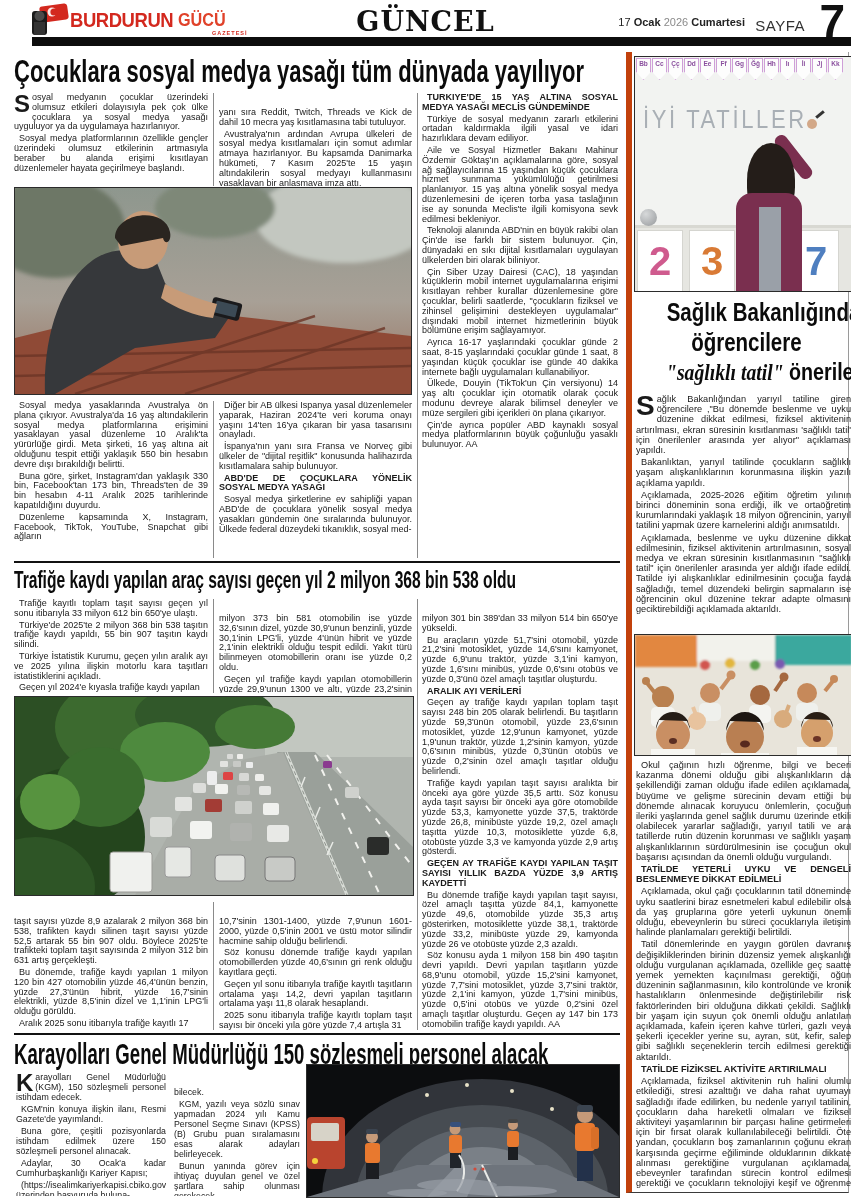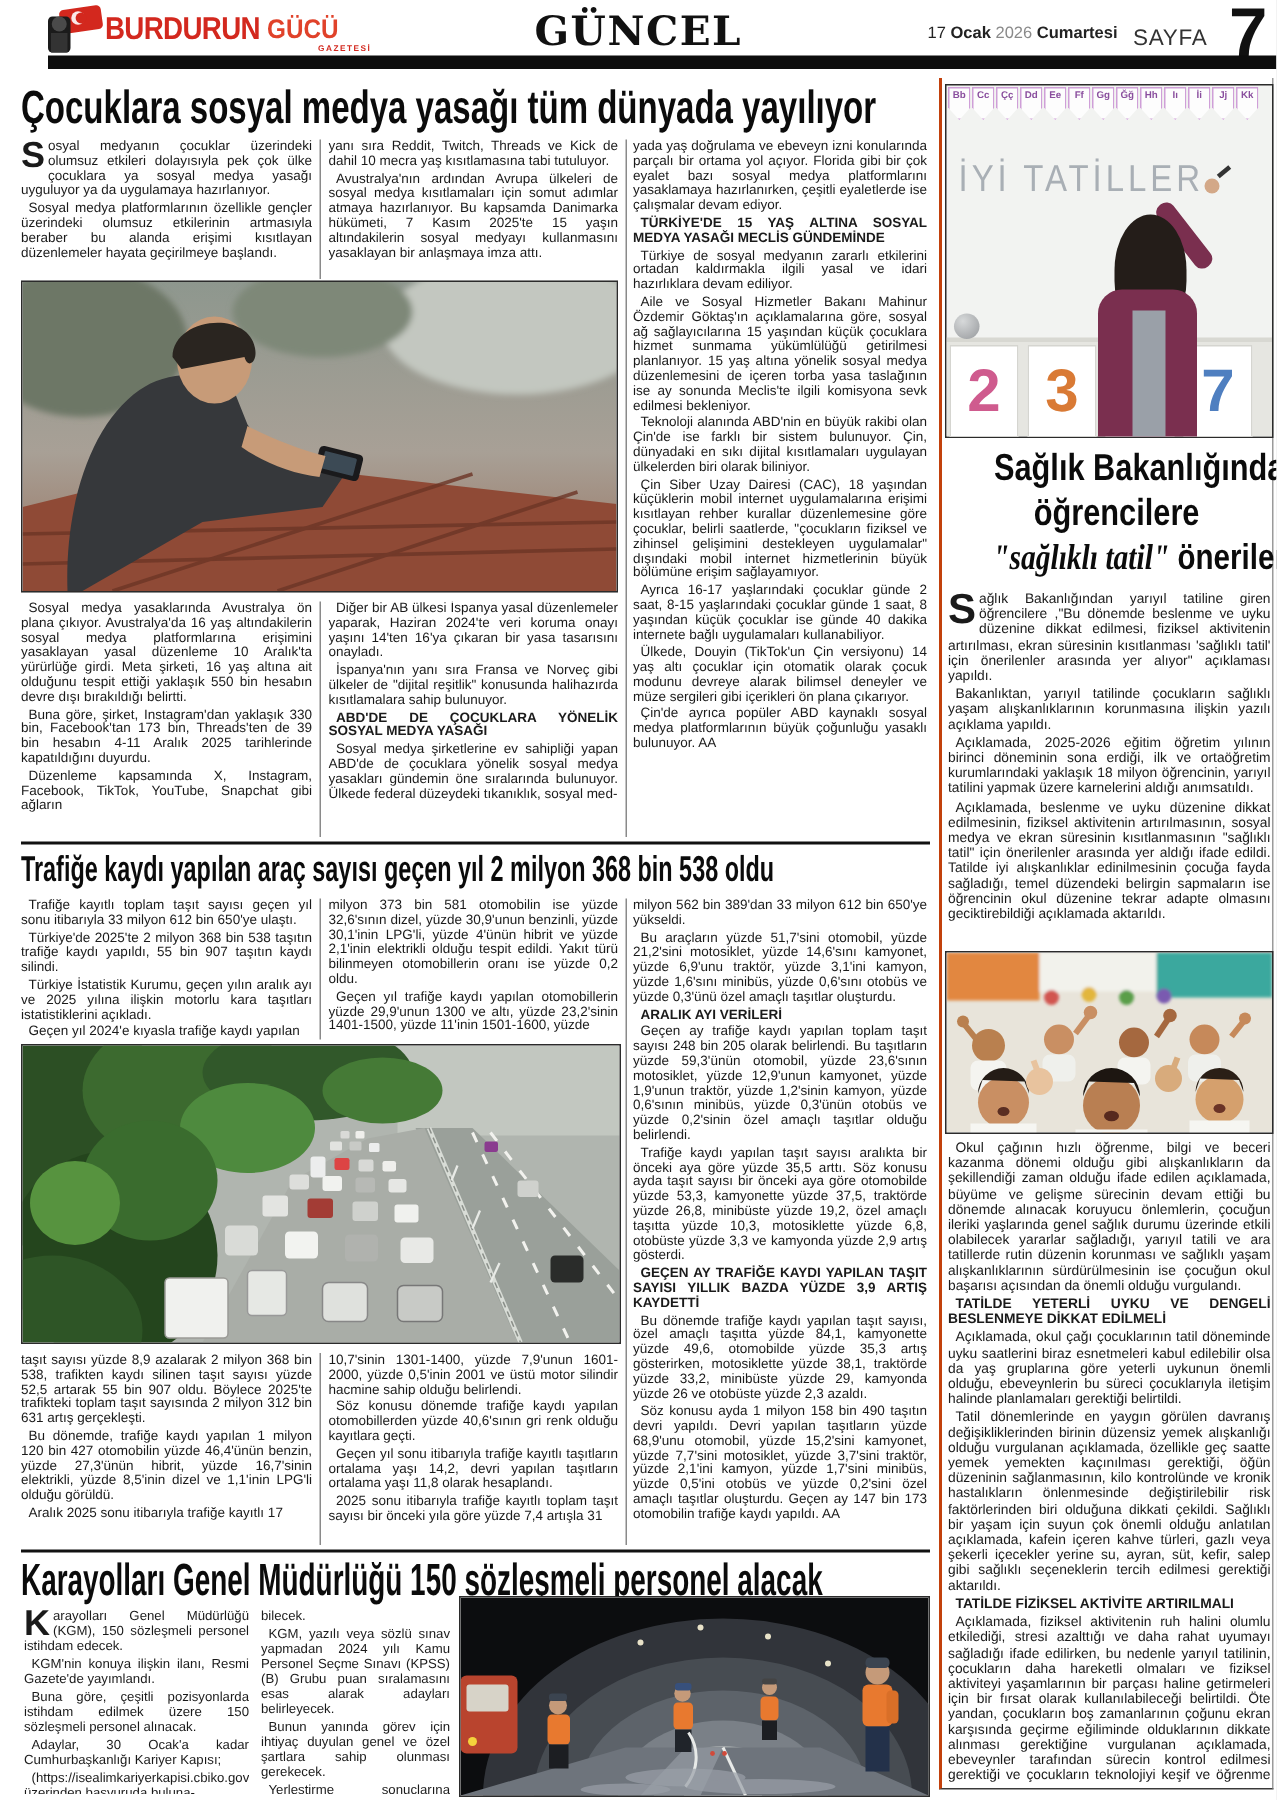--- a/index.html
+++ b/index.html
@@ -21,32 +21,32 @@
   .pageno{position:absolute;right:6px;top:-6px;font-size:46px;font-weight:bold;}
   .topbar{position:absolute;left:32px;right:0;top:37px;height:9px;background:#0d0d0d;}
 
   
   .hl{position:absolute;font-weight:bold;white-space:nowrap;color:#0b0b0b;}
   .hl>span{display:inline-block;transform-origin:0 60%;}
 
   
   .col{position:absolute;text-align:justify;font-size:9px;line-height:9.8px;overflow:hidden;color:#1a1a1a;}
   .col p{margin:0 0 2px 0;text-indent:5px;}
-  .col p.noind{text-indent:0;}
+  .col p.noind{text-indent:0;margin-top:15px;}
   .col p.sub{font-weight:bold;}
   .col p.drop{text-indent:0;}
   .dc{float:left;font-weight:bold;font-size:24px;line-height:19px;padding:1px 2px 0 0;}
   .rcol .dc{font-size:28px;line-height:22px;}
 
   .vr{position:absolute;width:1px;background:#8a8a8a;}
   .hr2{position:absolute;height:2px;background:#111;}
 
   
   .rightcol{position:absolute;left:626px;top:52px;width:223px;height:1141px;
-      border-left:2px solid #c2410c;border-right:1px solid #9a9a9a;border-bottom:1px solid #3a3a3a;box-sizing:border-box;}
+      border-left:6px solid #c2410c;border-right:1px solid #9a9a9a;border-bottom:1px solid #3a3a3a;box-sizing:border-box;}
   .rhl{position:absolute;left:12px;right:0;text-align:center;font-weight:bold;font-size:25px;white-space:nowrap;color:#0b0b0b;}
   .rhl>span{display:inline-block;transform:scaleX(.82);transform-origin:50% 60%;}
   .rhl .qit{font-family:"Liberation Serif",serif;font-style:italic;}
   .rcol{font-size:9.2px;line-height:10.2px;}
 
   
   .photo{position:absolute;overflow:hidden;border:1px solid #2b2b2b;background:#ddd;box-sizing:border-box;}
   .photo svg{display:block;}
 
   
@@ -158,21 +158,20 @@
       <p>Buna göre, şirket, Instagram'dan yaklaşık 330 bin, Facebook'tan 173 bin, Threads'ten de 39 bin hesabın 4-11 Aralık 2025 tarihlerinde kapatıldığını duyurdu.</p>
       <p>Düzenleme kapsamında X, Instagram, Facebook, TikTok, YouTube, Snapchat gibi ağların</p>
     </div>
   <div class="col" style="left:219px;top:401px;width:193px;height:157px;">
       <p>Diğer bir AB ülkesi İspanya yasal düzenlemeler yaparak, Haziran 2024'te veri koruma onayı yaşını 14'ten 16'ya çıkaran bir yasa tasarısını onayladı.</p>
       <p>İspanya'nın yanı sıra Fransa ve Norveç gibi ülkeler de "dijital reşitlik" konusunda halihazırda kısıtlamalara sahip bulunuyor.</p>
       <p class="sub">ABD'DE DE ÇOCUKLARA YÖNELİK SOSYAL MEDYA YASAĞI</p>
       <p>Sosyal medya şirketlerine ev sahipliği yapan ABD'de de çocuklara yönelik sosyal medya yasakları gündemin öne sıralarında bulunuyor. Ülkede federal düzeydeki tıkanıklık, sosyal med-</p>
     </div>
   <div class="col" style="left:422px;top:93px;width:196px;height:465px;">
-      <p class="noind">yada yaş doğrulama ve ebeveyn izni konularında parçalı bir ortama yol açıyor. Florida gibi bir çok eyalet bazı sosyal medya platformlarını yasaklamaya hazırlanırken, çeşitli eyaletlerde ise çalışmalar devam ediyor.</p>
       <p class="sub">TÜRKİYE'DE 15 YAŞ ALTINA SOSYAL MEDYA YASAĞI MECLİS GÜNDEMİNDE</p>
       <p>Türkiye de sosyal medyanın zararlı etkilerini ortadan kaldırmakla ilgili yasal ve idari hazırlıklara devam ediliyor.</p>
       <p>Aile ve Sosyal Hizmetler Bakanı Mahinur Özdemir Göktaş'ın açıklamalarına göre, sosyal ağ sağlayıcılarına 15 yaşından küçük çocuklara hizmet sunmama yükümlülüğü getirilmesi planlanıyor. 15 yaş altına yönelik sosyal medya düzenlemesini de içeren torba yasa taslağının ise ay sonunda Meclis'te ilgili komisyona sevk edilmesi bekleniyor.</p>
       <p>Teknoloji alanında ABD'nin en büyük rakibi olan Çin'de ise farklı bir sistem bulunuyor. Çin, dünyadaki en sıkı dijital kısıtlamaları uygulayan ülkelerden biri olarak biliniyor.</p>
       <p>Çin Siber Uzay Dairesi (CAC), 18 yaşından küçüklerin mobil internet uygulamalarına erişimi kısıtlayan rehber kurallar düzenlemesine göre çocuklar, belirli saatlerde, "çocukların fiziksel ve zihinsel gelişimini destekleyen uygulamalar" dışındaki mobil internet hizmetlerinin büyük bölümüne erişim sağlayamıyor.</p>
       <p>Ayrıca 16-17 yaşlarındaki çocuklar günde 2 saat, 8-15 yaşlarındaki çocuklar günde 1 saat, 8 yaşından küçük çocuklar ise günde 40 dakika internete bağlı uygulamaları kullanabiliyor.</p>
       <p>Ülkede, Douyin (TikTok'un Çin versiyonu) 14 yaş altı çocuklar için otomatik olarak çocuk modunu devreye alarak bilimsel deneyler ve müze sergileri gibi içerikleri ön plana çıkarıyor.</p>
       <p>Çin'de ayrıca popüler ABD kaynaklı sosyal medya platformlarının büyük çoğunluğu yasaklı bulunuyor. AA</p>
     </div>
 
@@ -265,21 +264,21 @@
       <p>Bu dönemde, trafiğe kaydı yapılan 1 milyon 120 bin 427 otomobilin yüzde 46,4'ünün benzin, yüzde 27,3'ünün hibrit, yüzde 16,7'sinin elektrikli, yüzde 8,5'inin dizel ve 1,1'inin LPG'li olduğu görüldü.</p>
       <p>Aralık 2025 sonu itibarıyla trafiğe kayıtlı 17</p>
     </div>
   <div class="col" style="left:219px;top:902px;width:193px;height:128px;">
       <p class="noind">10,7'sinin 1301-1400, yüzde 7,9'unun 1601-2000, yüzde 0,5'inin 2001 ve üstü motor silindir hacmine sahip olduğu belirlendi.</p>
       <p>Söz konusu dönemde trafiğe kaydı yapılan otomobillerden yüzde 40,6'sının gri renk olduğu kayıtlara geçti.</p>
       <p>Geçen yıl sonu itibarıyla trafiğe kayıtlı taşıtların ortalama yaşı 14,2, devri yapılan taşıtların ortalama yaşı 11,8 olarak hesaplandı.</p>
       <p>2025 sonu itibarıyla trafiğe kayıtlı toplam taşıt sayısı bir önceki yıla göre yüzde 7,4 artışla 31</p>
     </div>
   <div class="col" style="left:422px;top:599px;width:196px;height:431px;">
-      <p class="noind">milyon 562 bin 389'dan 33 milyon 612 bin 650'ye yükseldi.</p>
+      <p class="noind">milyon 301 bin 389'dan 33 milyon 514 bin 650'ye yükseldi.</p>
       <p>Bu araçların yüzde 51,7'sini otomobil, yüzde 21,2'sini motosiklet, yüzde 14,6'sını kamyonet, yüzde 6,9'unu traktör, yüzde 3,1'ini kamyon, yüzde 1,6'sını minibüs, yüzde 0,6'sını otobüs ve yüzde 0,3'ünü özel amaçlı taşıtlar oluşturdu.</p>
       <p class="sub">ARALIK AYI VERİLERİ</p>
       <p>Geçen ay trafiğe kaydı yapılan toplam taşıt sayısı 248 bin 205 olarak belirlendi. Bu taşıtların yüzde 59,3'ünün otomobil, yüzde 23,6'sının motosiklet, yüzde 12,9'unun kamyonet, yüzde 1,9'unun traktör, yüzde 1,2'sinin kamyon, yüzde 0,6'sının minibüs, yüzde 0,3'ünün otobüs ve yüzde 0,2'sinin özel amaçlı taşıtlar olduğu belirlendi.</p>
       <p>Trafiğe kaydı yapılan taşıt sayısı aralıkta bir önceki aya göre yüzde 35,5 arttı. Söz konusu ayda taşıt sayısı bir önceki aya göre otomobilde yüzde 53,3, kamyonette yüzde 37,5, traktörde yüzde 26,8, minibüste yüzde 19,2, özel amaçlı taşıtta yüzde 10,3, motosiklette yüzde 6,8, otobüste yüzde 3,3 ve kamyonda yüzde 2,9 artış gösterdi.</p>
       <p class="sub">GEÇEN AY TRAFİĞE KAYDI YAPILAN TAŞIT SAYISI YILLIK BAZDA YÜZDE 3,9 ARTIŞ KAYDETTİ</p>
       <p>Bu dönemde trafiğe kaydı yapılan taşıt sayısı, özel amaçlı taşıtta yüzde 84,1, kamyonette yüzde 49,6, otomobilde yüzde 35,3 artış gösterirken, motosiklette yüzde 38,1, traktörde yüzde 33,2, minibüste yüzde 29, kamyonda yüzde 26 ve otobüste yüzde 2,3 azaldı.</p>
       <p>Söz konusu ayda 1 milyon 158 bin 490 taşıtın devri yapıldı. Devri yapılan taşıtların yüzde 68,9'unu otomobil, yüzde 15,2'sini kamyonet, yüzde 7,7'sini motosiklet, yüzde 3,7'sini traktör, yüzde 2,1'ini kamyon, yüzde 1,7'sini minibüs, yüzde 0,5'ini otobüs ve yüzde 0,2'sini özel amaçlı taşıtlar oluşturdu. Geçen ay 147 bin 173 otomobilin trafiğe kaydı yapıldı. AA</p>
     </div>
 
   <div class="vr" style="left:213px;top:599px;height:94px;"></div>

